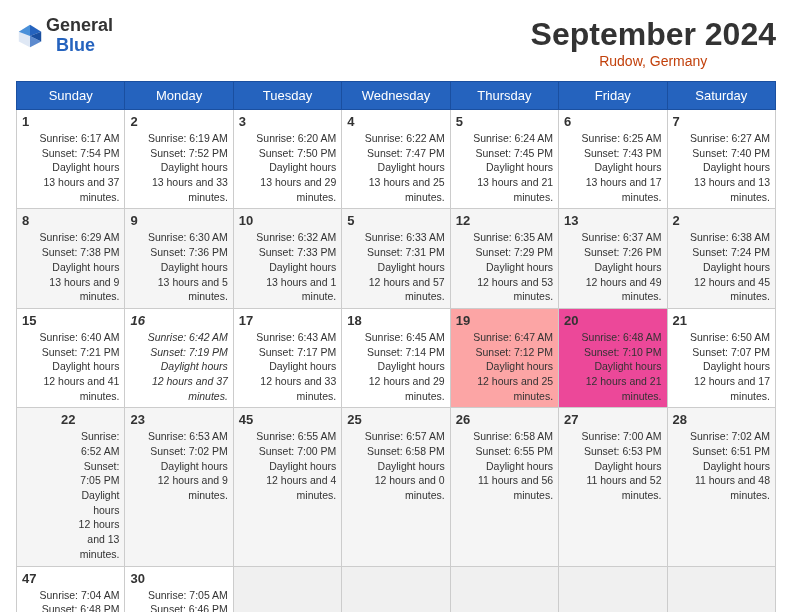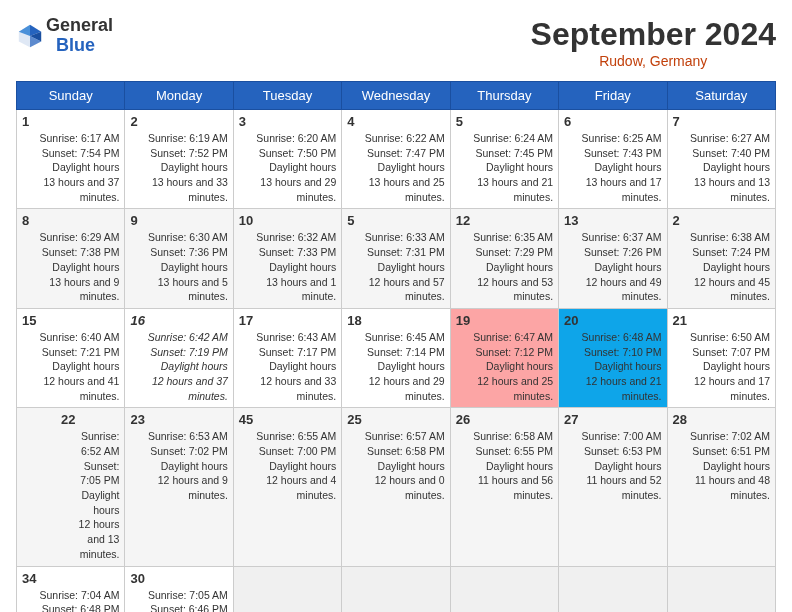--- a/index.html
+++ b/index.html
@@ -198,21 +198,21 @@
           <div class="day-info">Sunrise: 6:43 AM<br>Sunset: 7:17 PM<br>Daylight hours<br>12 hours and 33 minutes.</div>
         </td>
         <td style="background-color: rgb(255, 255, 255);">
           <span class="day-number">18</span>
           <div class="day-info">Sunrise: 6:45 AM<br>Sunset: 7:14 PM<br>Daylight hours<br>12 hours and 29 minutes.</div>
         </td>
         <td style="background-color: #fca5a5;">
           <span class="day-number">19</span>
           <div class="day-info">Sunrise: 6:47 AM<br>Sunset: 7:12 PM<br>Daylight hours<br>12 hours and 25 minutes.</div>
         </td>
-        <td style="background-color: #0ea5e9;">
+        <td style="background-color: #ec4899;">
           <span class="day-number">20</span>
           <div class="day-info">Sunrise: 6:48 AM<br>Sunset: 7:10 PM<br>Daylight hours<br>12 hours and 21 minutes.</div>
         </td>
         <td style="background-color: rgb(255, 255, 255);">
           <span class="day-number">21</span>
           <div class="day-info">Sunrise: 6:50 AM<br>Sunset: 7:07 PM<br>Daylight hours<br>12 hours and 17 minutes.</div>
         </td>
       </tr>
       <tr>
         <td style="background-color: rgb(245, 245, 245); padding-left: 44px;">
@@ -239,21 +239,21 @@
           <span class="day-number">27</span>
           <div class="day-info">Sunrise: 7:00 AM<br>Sunset: 6:53 PM<br>Daylight hours<br>11 hours and 52 minutes.</div>
         </td>
         <td style="background-color: rgb(245, 245, 245);">
           <span class="day-number">28</span>
           <div class="day-info">Sunrise: 7:02 AM<br>Sunset: 6:51 PM<br>Daylight hours<br>11 hours and 48 minutes.</div>
         </td>
       </tr>
       <tr>
         <td style="background-color: rgb(255, 255, 255);">
-          <span class="day-number">34</span>
+          <span class="day-number">47</span>
           <div class="day-info">Sunrise: 7:04 AM<br>Sunset: 6:48 PM<br>Daylight hours<br>11 hours and 44 minutes.</div>
         </td>
         <td style="background-color: rgb(255, 255, 255);">
           <span class="day-number">30</span>
           <div class="day-info">Sunrise: 7:05 AM<br>Sunset: 6:46 PM<br>Daylight hours<br>11 hours and 40 minutes.</div>
         </td>
         <td class="empty-cell" style="background-color: rgb(235, 235, 235);"></td>
         <td class="empty-cell" style="background-color: rgb(235, 235, 235);"></td>
         <td class="empty-cell" style="background-color: rgb(235, 235, 235);"></td>
         <td class="empty-cell" style="background-color: rgb(235, 235, 235);"></td>

